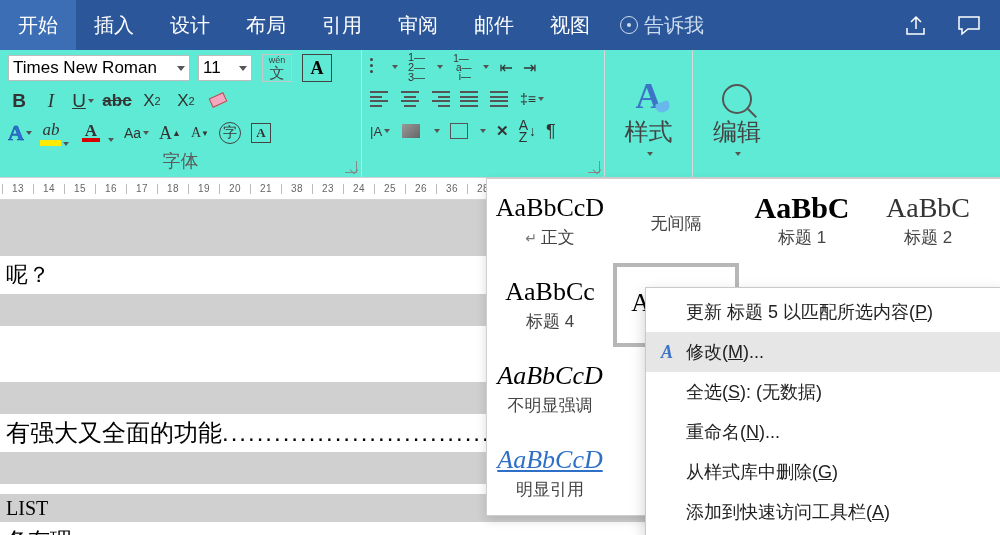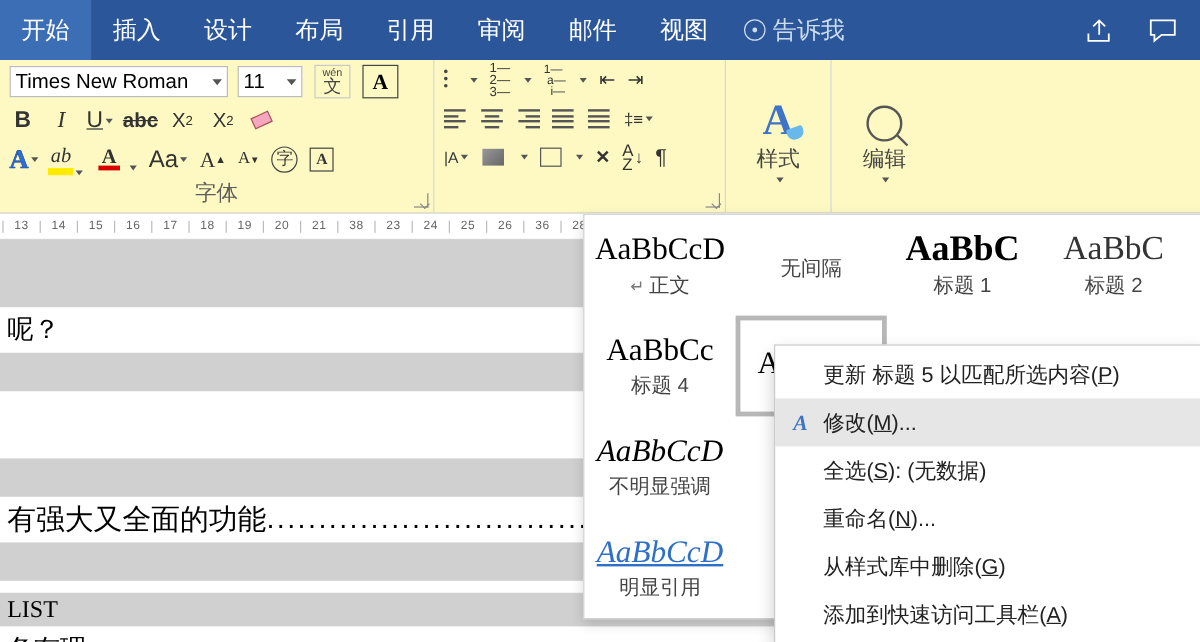--- a/index.html
+++ b/index.html
@@ -14,21 +14,21 @@
 .bulb::after { content:""; position:absolute; left:50%; top:50%; width:4px; height:4px; background:#cdddf0; border-radius:50%; transform:translate(-50%,-50%); }
 .topright-icons { margin-left: auto; display:flex; gap:26px; padding-right:18px; }
 .topright-icons svg { stroke:#fff; fill:none; stroke-width:1.5; }
 
 
 .darkpanel { position:absolute; top:0; right:0; width:190px; height:175px; background:#000; color:#ddd; z-index:-1; }
 .darkpanel .sys { font-weight:bold; font-size:18px; position:absolute; top:82px; right:28px; letter-spacing:1px; }
 .darkpanel .usage { position:absolute; top:135px; left:0px; font-size:14px; color:#d6c56a; border-bottom:1px solid #d6c56a; padding:0 4px; }
 
 
-.ribbon { position:relative; height:128px; background:#fef9c3; border-bottom:1px solid #d0d0d0; display:flex; }
+.ribbon { position:relative; height:128px; background:#5eead4; border-bottom:1px solid #d0d0d0; display:flex; }
 .group { border-right:1px solid #d8d8d8; display:flex; flex-direction:column; justify-content:space-between; padding:4px 8px 2px 8px; }
 .group-label { text-align:center; color:#5c5c5c; font-size:18px; padding-bottom:2px; }
 
 
 .fontgroup { width:362px; }
 .row { display:flex; align-items:center; gap:4px; }
 .row1 { height:28px; }
 .combo { background:#fff; border:1px solid #bcbcbc; height:26px; display:flex; align-items:center; padding:0 4px; font-size:17px; }
 .combo .dd { margin-left:auto; }
 .dd { width:0; height:0; border-left:4px solid transparent; border-right:4px solid transparent; border-top:5px solid #555; display:inline-block; vertical-align:middle; }
@@ -50,21 +50,21 @@
 .eraser::before { content:""; position:absolute; width:14px; height:8px; background:#f5a6c0; border:1px solid #a55; transform:rotate(-25deg); top:4px; left:2px; }
 .smdd { width:0;height:0;border-left:3px solid transparent;border-right:3px solid transparent;border-top:4px solid #555;display:inline-block;margin-left:2px;vertical-align:middle;}
 
 .row3 { margin-top:6px; gap:10px; height:26px; }
 .outlineA { font-family:serif; font-size:22px; font-weight:bold; color:#2d6fd2; -webkit-text-stroke:0.5px #1a4c9e; }
 .hlA { width:26px; display:flex; align-items:flex-end; }
 .hlA .g { font-style:italic; font-family:serif; font-size:17px; border-bottom:6px solid #ffeb00; padding:0 2px; }
 .colorA { width:26px; display:flex; flex-direction:column; align-items:center; }
 .colorA .a { font-family:serif; font-size:17px; font-weight:bold; line-height:14px; }
 .colorA .bar { width:18px; height:4px; background:#d90000; }
-.caseAa { font-size:20px;justify-content:center; }
+.caseAa { font-size:14px;justify-content:center; }
 .growA { font-size:18px; font-family:serif; }
 .growA sup { font-size:10px; }
 .circA { width:22px;height:22px;border:1.5px solid #444;border-radius:50%;display:flex;align-items:center;justify-content:center;font-size:14px;}
 .boxAsm { width:20px;height:20px;border:1.5px solid #444;display:flex;align-items:center;justify-content:center;font-size:13px;font-family:serif;font-weight:bold;}
 
 
 .paragroup { width:243px; }
 .listicon { width:20px;height:18px; display:inline-block; }
 .listicon .dot{width:3px;height:3px;background:#444;border-radius:50%;display:block;margin-bottom:3px;}
 .pararow { display:flex; align-items:center; gap:10px; height:26px; }
@@ -77,21 +77,21 @@
 .sortAZ { font-size:14px; line-height:12px; }
 .sortAZ .arrow{display:inline-block;margin-left:1px;}
 .pilcrow { font-size:18px; }
 .dlaunch { position:absolute; right:4px; bottom:4px; width:12px;height:12px;border-right:1px solid #888;border-bottom:1px solid #888; }
 .dlaunch::after{content:"";position:absolute;right:-1px;bottom:-1px;width:5px;height:5px;border-right:1px solid #888;border-bottom:1px solid #888;transform:rotate(45deg);}
 
 
 .biggroup { width:88px; display:flex; flex-direction:column; align-items:center; justify-content:center; border-right:1px solid #d8d8d8; padding-top:6px; }
 .bigA { font-family:serif; font-size:36px; font-weight:bold; color:#3e74c7; line-height:36px; position:relative; }
 .bigA::after { content:""; position:absolute; right:-8px; bottom:2px; width:14px; height:10px; background:#68b7ed; border-radius:2px 2px 6px 6px; transform:rotate(-20deg); }
-.biglabel { font-size:18px; color:#444; margin-top:2px; }
+.biglabel { font-size:24px; color:#444; margin-top:2px; }
 .searchicon { width:30px;height:30px;border:2px solid #555;border-radius:50%;position:relative;margin-top:6px; }
 .searchicon::after{content:"";position:absolute;width:12px;height:2px;background:#555;right:-8px;bottom:-2px;transform:rotate(45deg);}
 
 
 .ruler { height:22px; background:#fff; border-bottom:1px solid #d4d4d4; font-size:10px; color:#666; display:flex; align-items:center; padding-left:2px; overflow:hidden; white-space:nowrap; letter-spacing:0.5px; }
 .ruler span { display:inline-block; width:31px; text-align:center; border-left:1px solid #bbb; height:10px; line-height:10px; }
 
 
 .doc { position:relative; background:#fff; }
 .greyblock { background:#d0d0d0; height:32px; }

